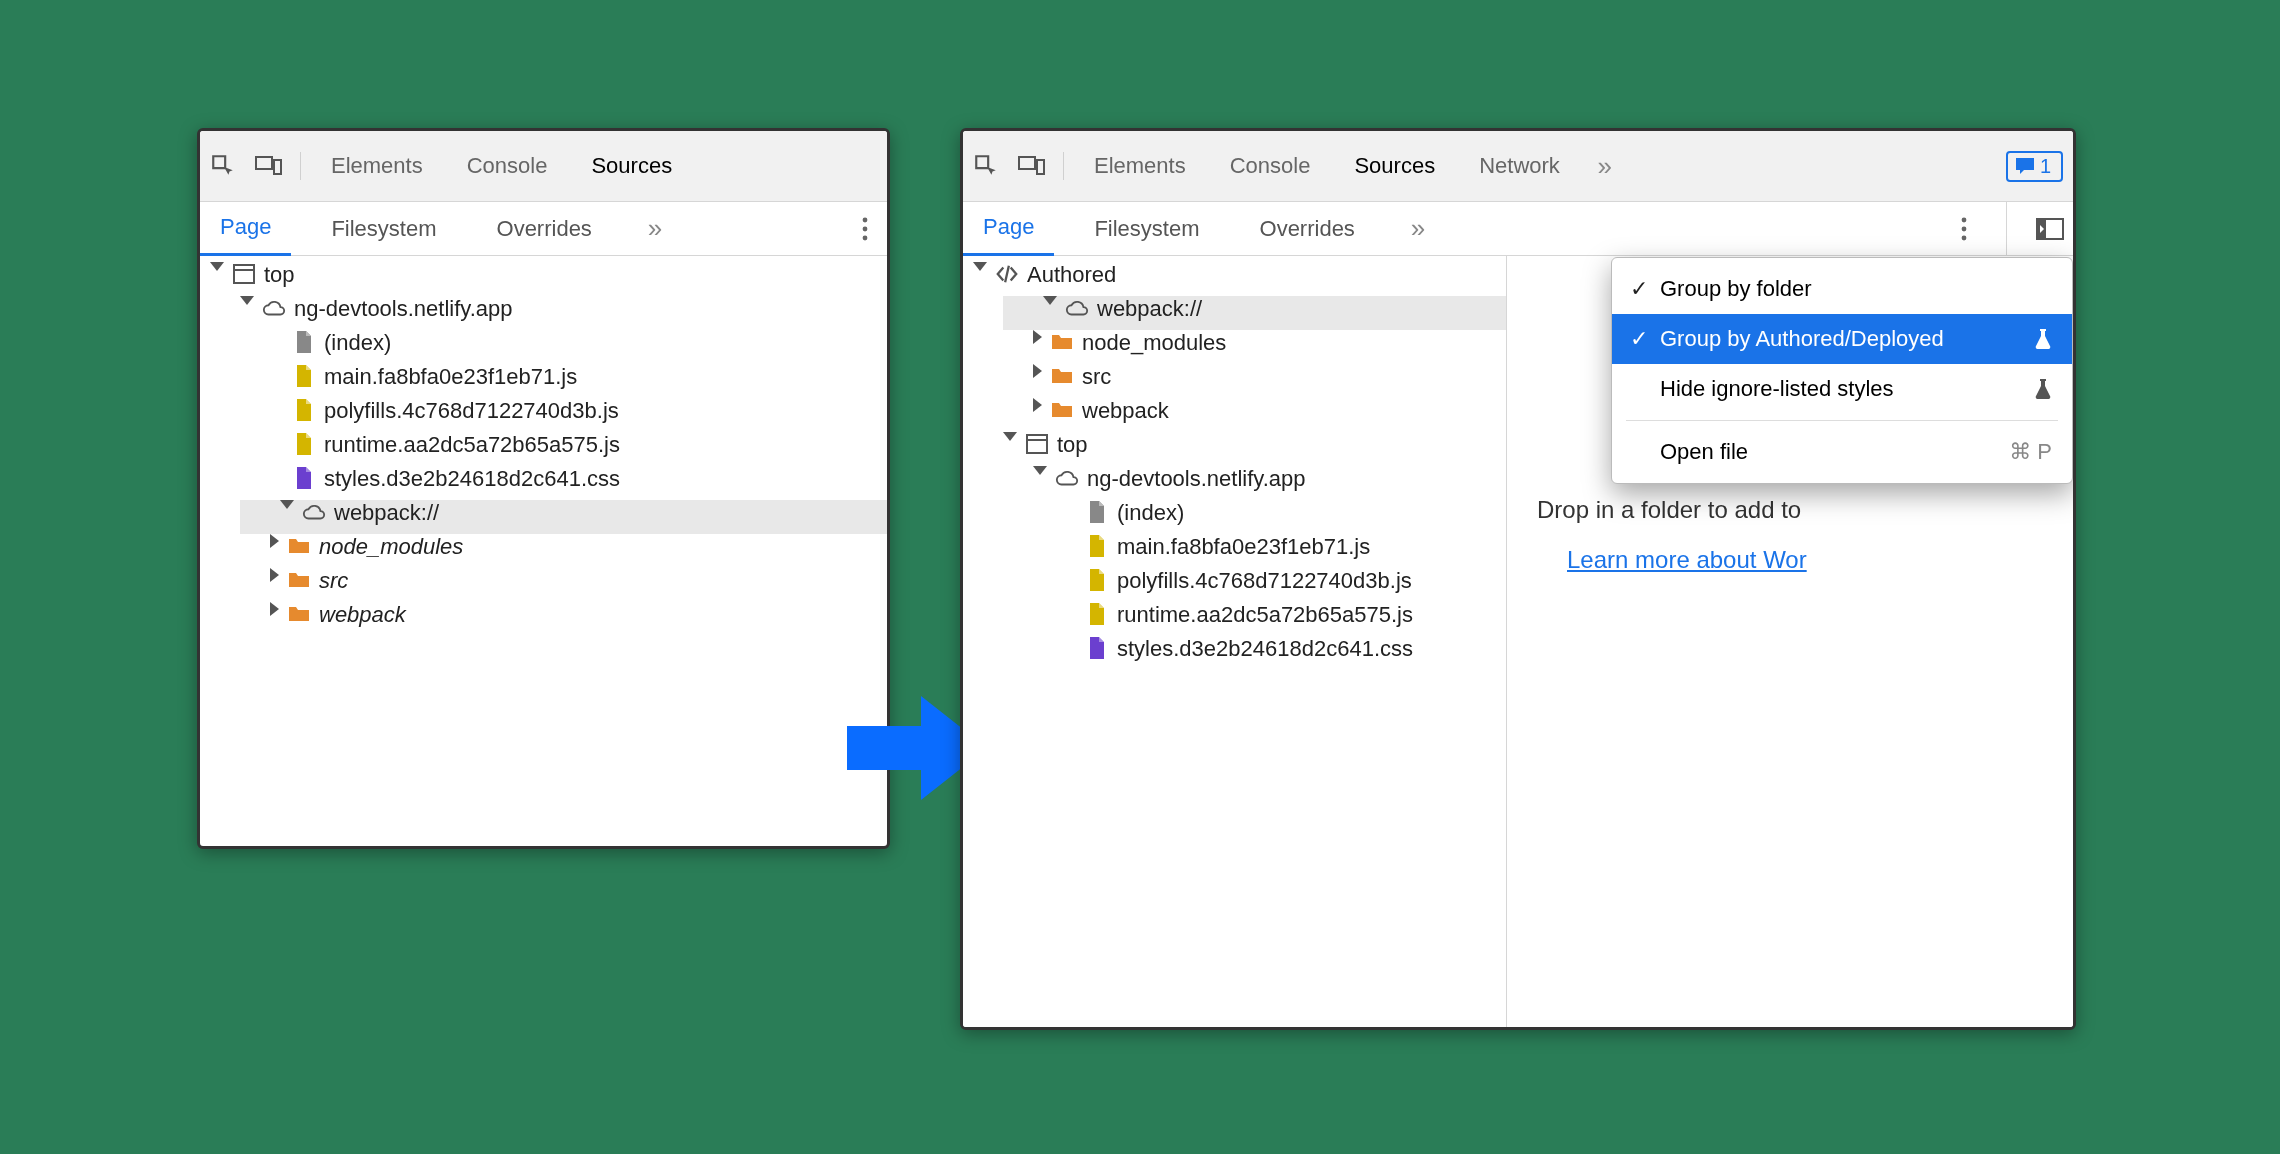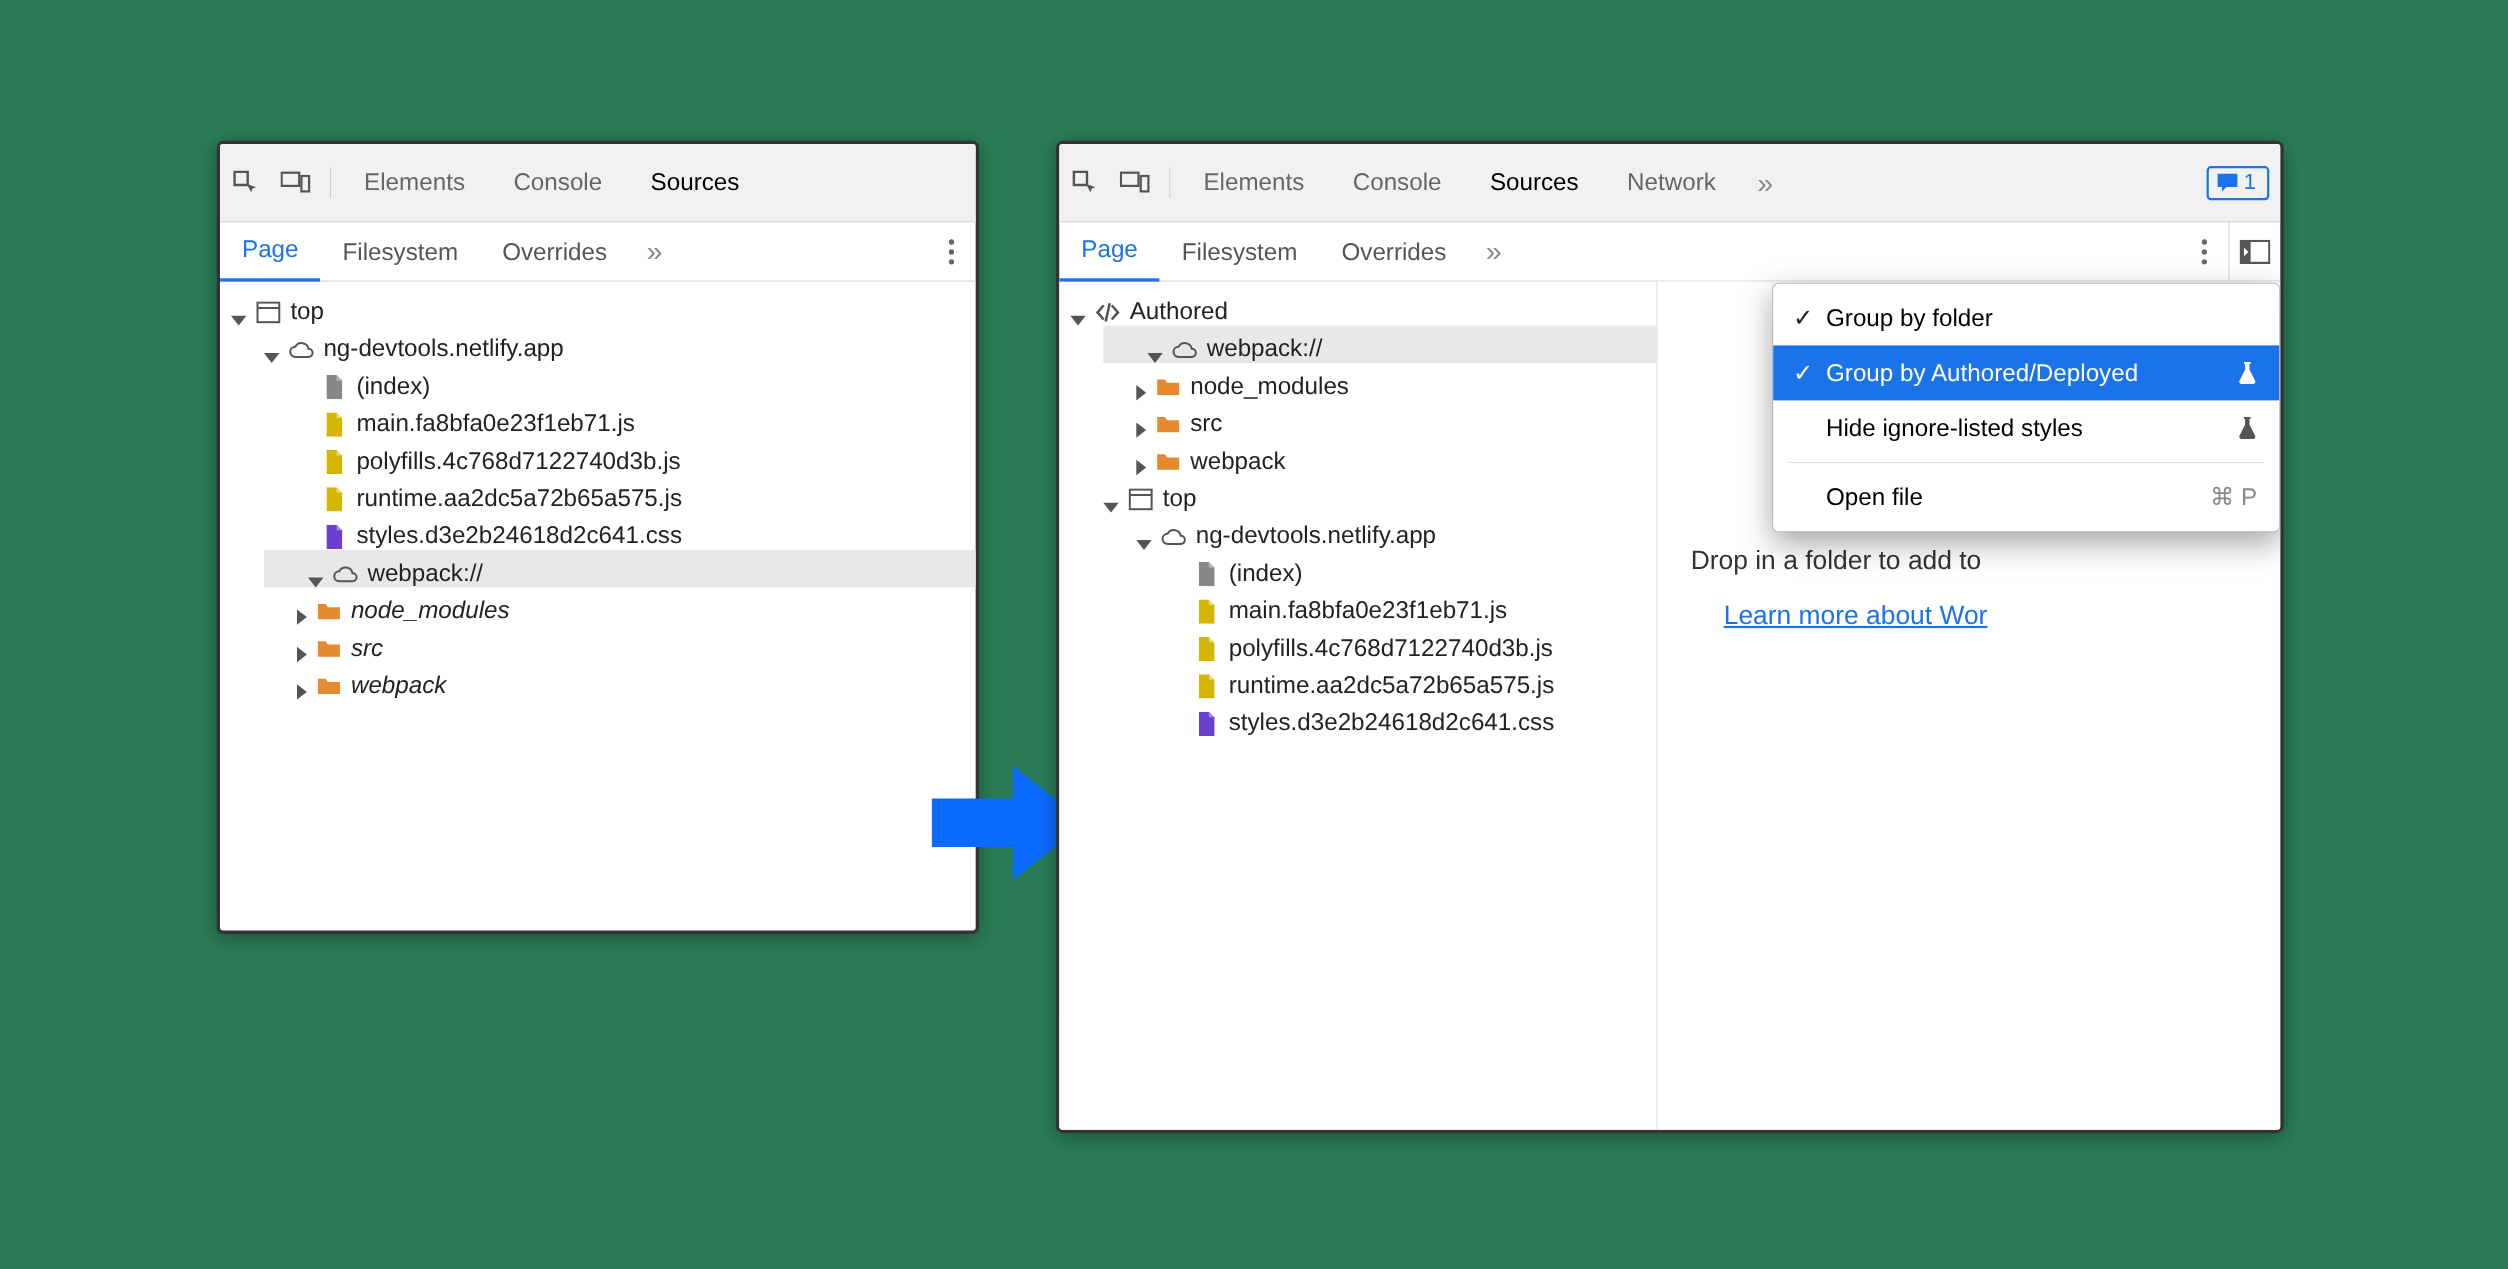--- a/index.html
+++ b/index.html
@@ -64,20 +64,21 @@
   cursor: pointer;
 }
 
 
 .subbar {
   display: flex;
   align-items: center;
   height: 54px;
   border-bottom: 1px solid #d6d6d6;
   position: relative;
+  gap: 20px;
 }
 .sub-tab {
   padding: 0 20px;
   height: 54px;
   display: flex; align-items: center;
   color: #555;
   cursor: pointer;
   font-size: 22px;
 }
 .sub-tab.active {
@@ -88,21 +89,21 @@
 .subbar .kebab {
   width: 44px; display:flex; align-items:center; justify-content:center; cursor:pointer;
 }
 
 
 .tree {
   padding: 6px 0;
   font-size: 22px;
 }
 .row {
-  display: flex; align-items:flex-end;
+  display: flex; align-items:flex-start;
   height: 34px;
   padding-left: 8px;
   cursor: default;
   white-space: nowrap;
 }
 .row.sel { background: #e8e8e8; margin-left: 40px; }
 .indent-1 { padding-left: 10px; }
 .indent-2 { padding-left: 40px; }
 .indent-3 { padding-left: 70px; }
 .indent-4 { padding-left: 100px; }

